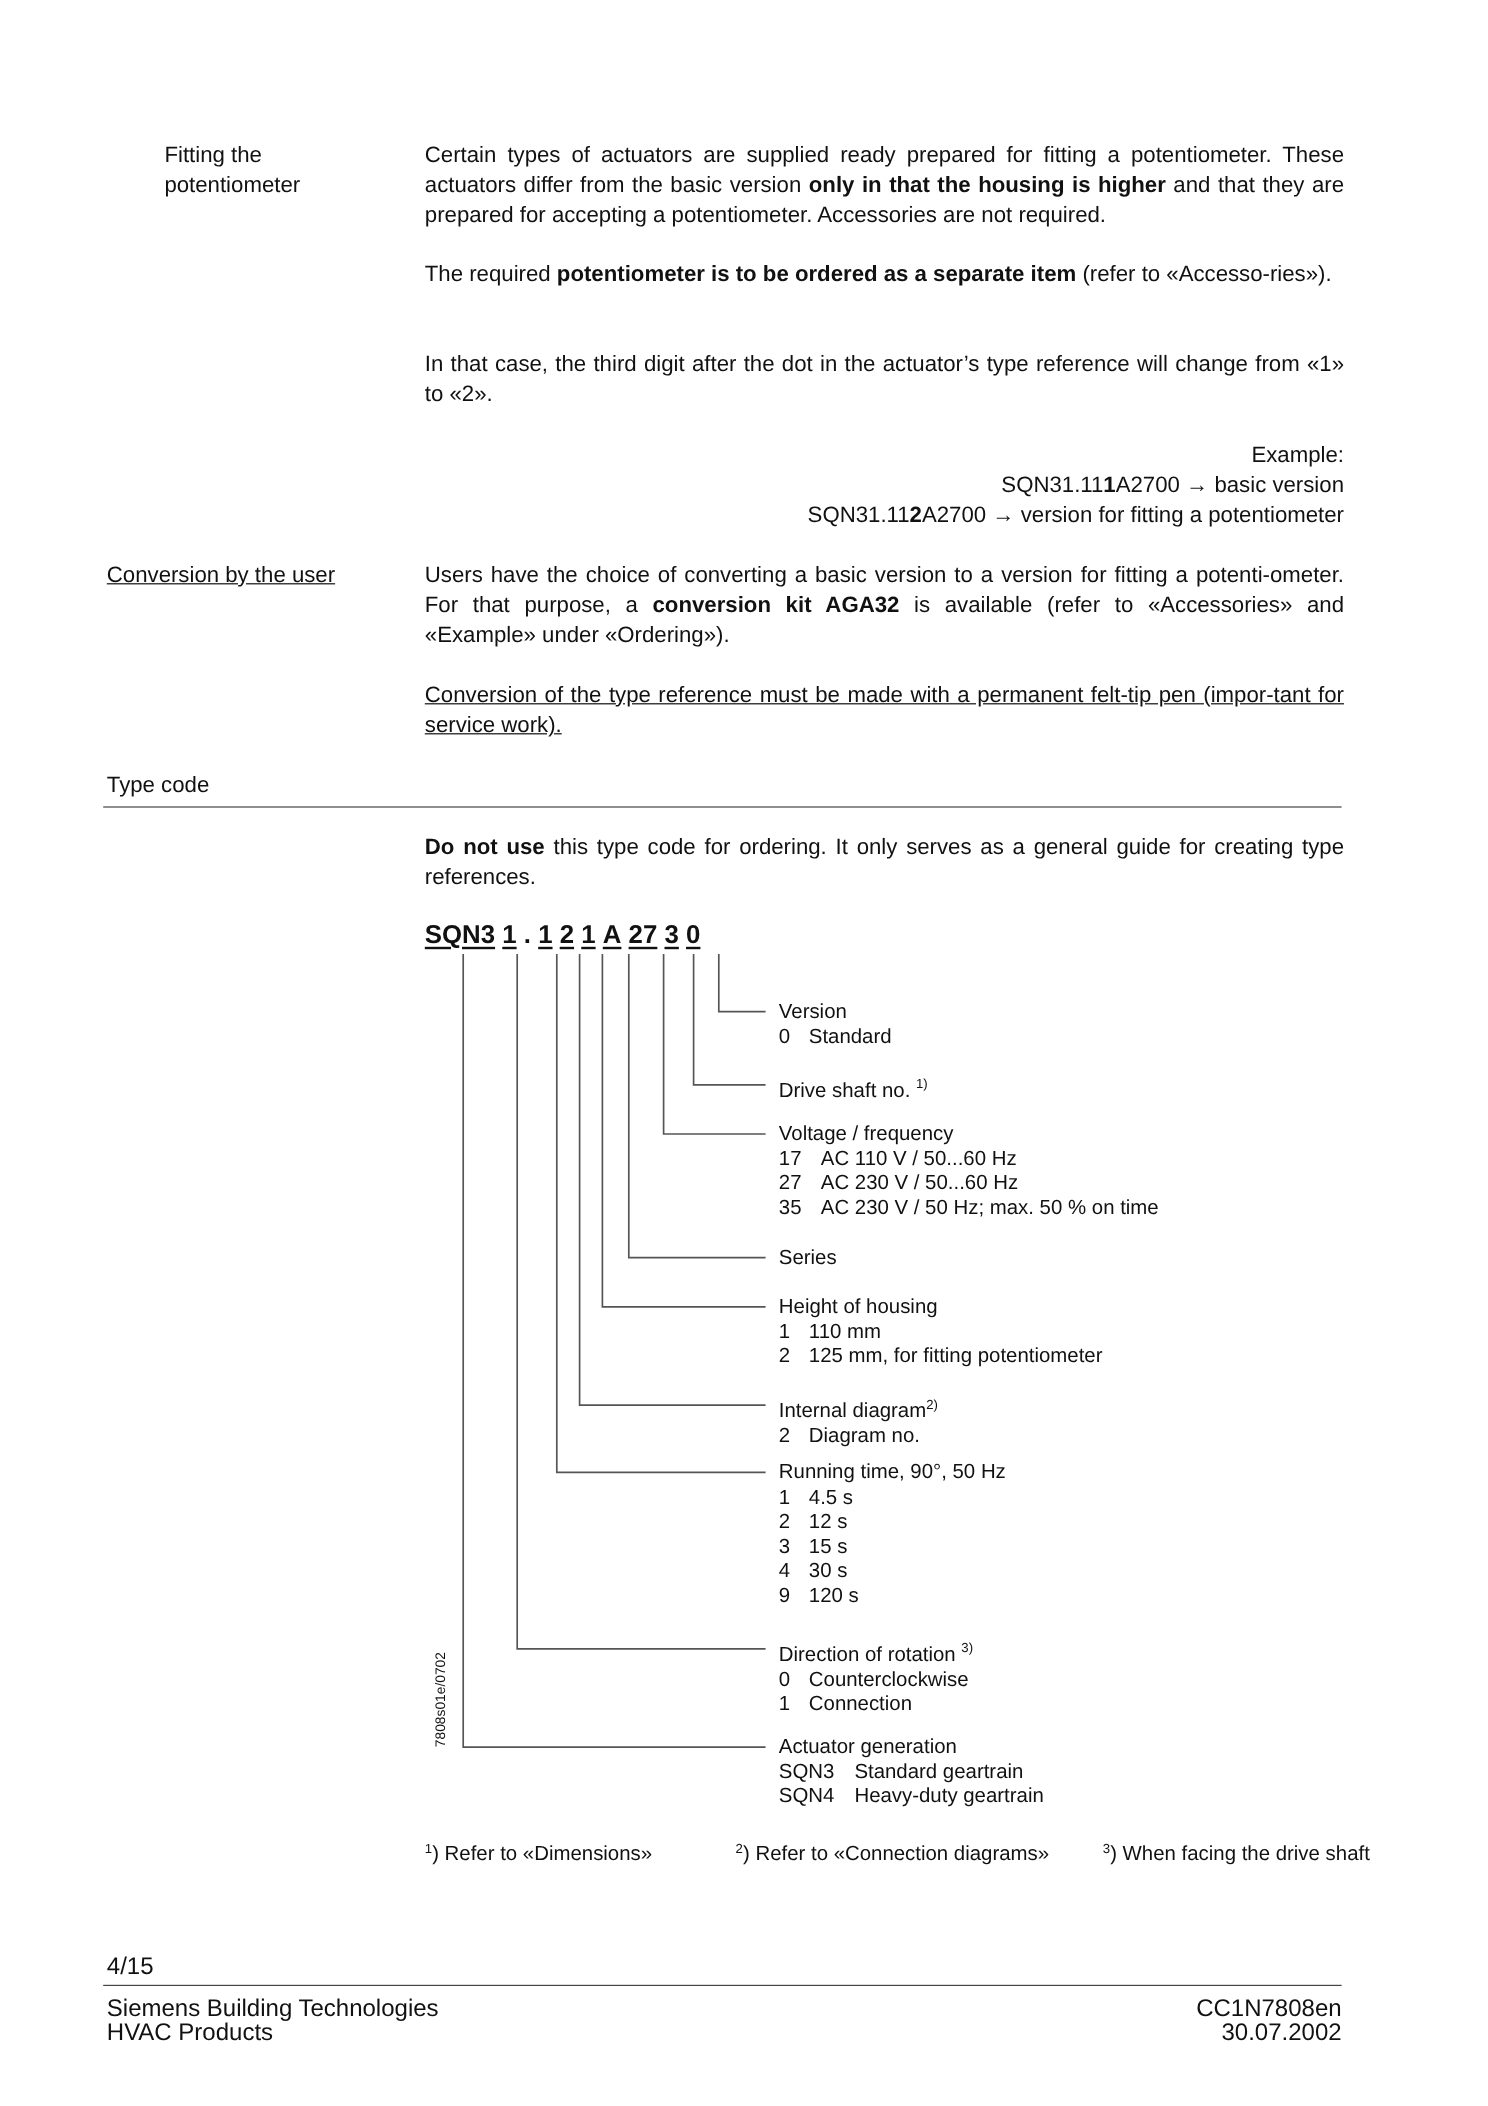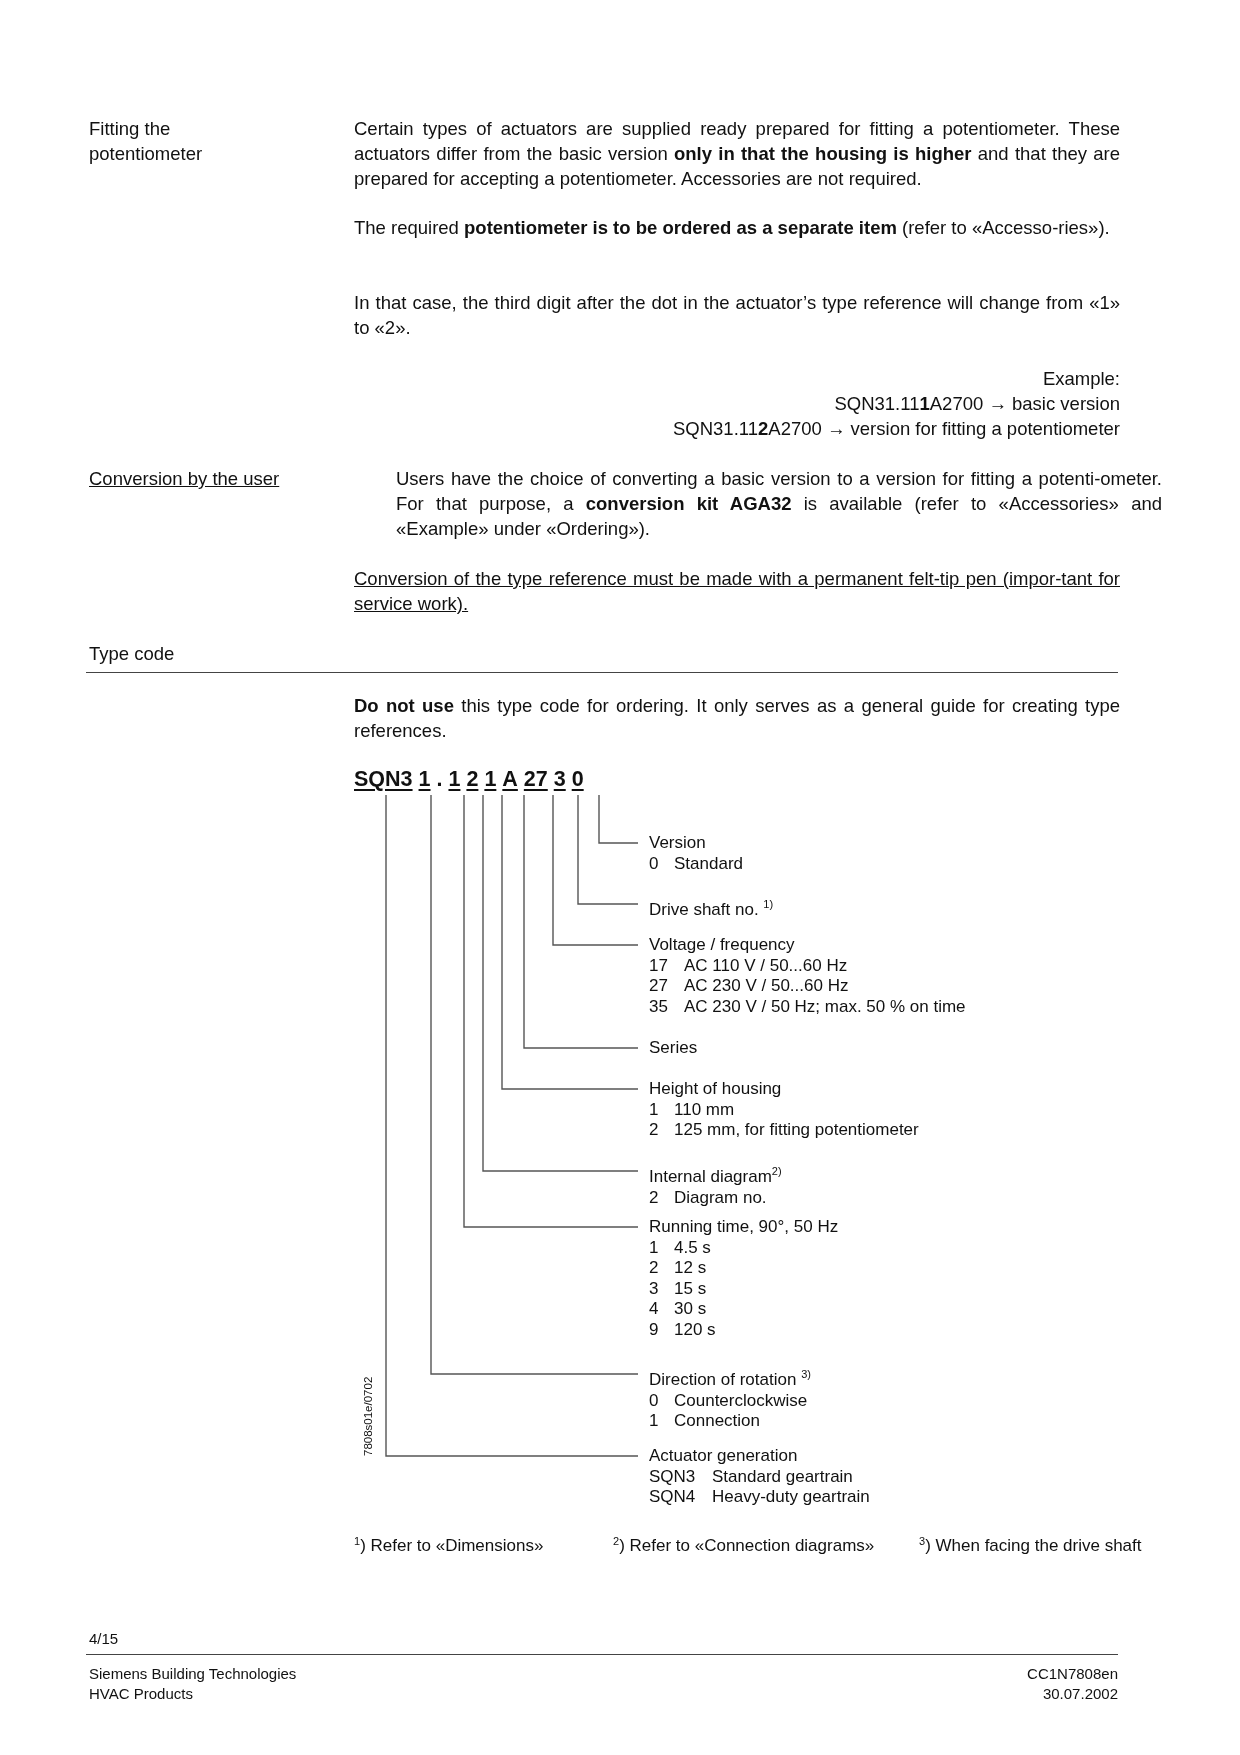--- a/index.html
+++ b/index.html
@@ -17,40 +17,40 @@
   .lbl { left: 649px; line-height: 20.5px; font-size: 17px; white-space: nowrap; }
   .lbl .row { display: flex; }
   .lbl .code { display: inline-block; width: 25px; }
   .lbl .code.w2 { width: 35px; }
   .lbl .code.w4 { width: 63px; }
   .lbl sup { font-size: 11px; vertical-align: 7px; }
   .vert { left: 362px; top: 1456px; transform: rotate(-90deg); transform-origin: left top;
           font-size: 11.5px; white-space: nowrap; }
   .fn { top: 1535px; font-size: 17px; white-space: nowrap; }
   .fn sup { font-size: 11px; vertical-align: 6px; }
-  .footer { font-size: 15px; line-height: 20px; }
+  .footer { font-size: 20px; line-height: 20px; }
 </style>
 </head>
 <body>
 
-<div class="abs side-label" style="top:116px;">
+<div class="abs side-label" style="top:116px;margin-left:48px;">
   <div>Fitting the</div>
   <div>potentiometer</div>
 </div>
 <div class="abs para" style="top:116px;"><span>Certain types of actuators are supplied ready prepared for fitting a potentiometer. These actuators differ from the basic version </span><b>only in that the housing is higher</b><span> and that they are prepared for accepting a potentiometer. Accessories are not required.</span></div>
 <div class="abs para" style="top:215px;"><span>The required </span><b>potentiometer is to be ordered as a separate item</b><span> (refer to «Accesso-ries»).</span></div>
 <div class="abs para" style="top:290px;">In that case, the third digit after the dot in the actuator’s type reference will change from «1» to «2».</div>
 <div class="abs para" style="top:366px; text-align:right;">
   <div>Example:</div>
   <div><span>SQN31.11</span><b>1</b><span>A2700 → basic version</span></div>
   <div><span>SQN31.11</span><b>2</b><span>A2700 → version for fitting a potentiometer</span></div>
 </div>
 
 <div class="abs side-label" style="top:466px;text-decoration:underline;">Conversion by the user</div>
-<div class="abs para" style="top:466px;margin-left:42px;"><span>Users have the choice of converting a basic version to a version for fitting a potenti-ometer. For that purpose, a </span><b>conversion kit AGA32</b><span> is available (refer to «Accessories» and «Example» under «Ordering»).</span></div>
+<div class="abs para" style="top:466px;"><span>Users have the choice of converting a basic version to a version for fitting a potenti-ometer. For that purpose, a </span><b>conversion kit AGA32</b><span> is available (refer to «Accessories» and «Example» under «Ordering»).</span></div>
 <div class="abs para" style="top:566px;text-decoration:underline;">Conversion of the type reference must be made with a permanent felt-tip pen (impor-tant for service work).</div>
 
 <div class="abs section-title" style="top:643px;">Type code</div>
 <div class="abs rule" style="left:86px; top:672px; width:1032px;"></div>
 <div class="abs para" style="top:693px;"><b>Do not use</b><span> this type code for ordering. It only serves as a general guide for creating type references.</span></div>
 
 <div class="abs typecode">
   <span>SQN3</span>&nbsp;<span>1</span>&nbsp;<b style="text-decoration:none">.</b>&nbsp;<span>1</span>&nbsp;<span>2</span>&nbsp;<span>1</span>&nbsp;<span>A</span>&nbsp;<span>27</span>&nbsp;<span>3</span>&nbsp;<span>0</span>
 </div>
 

